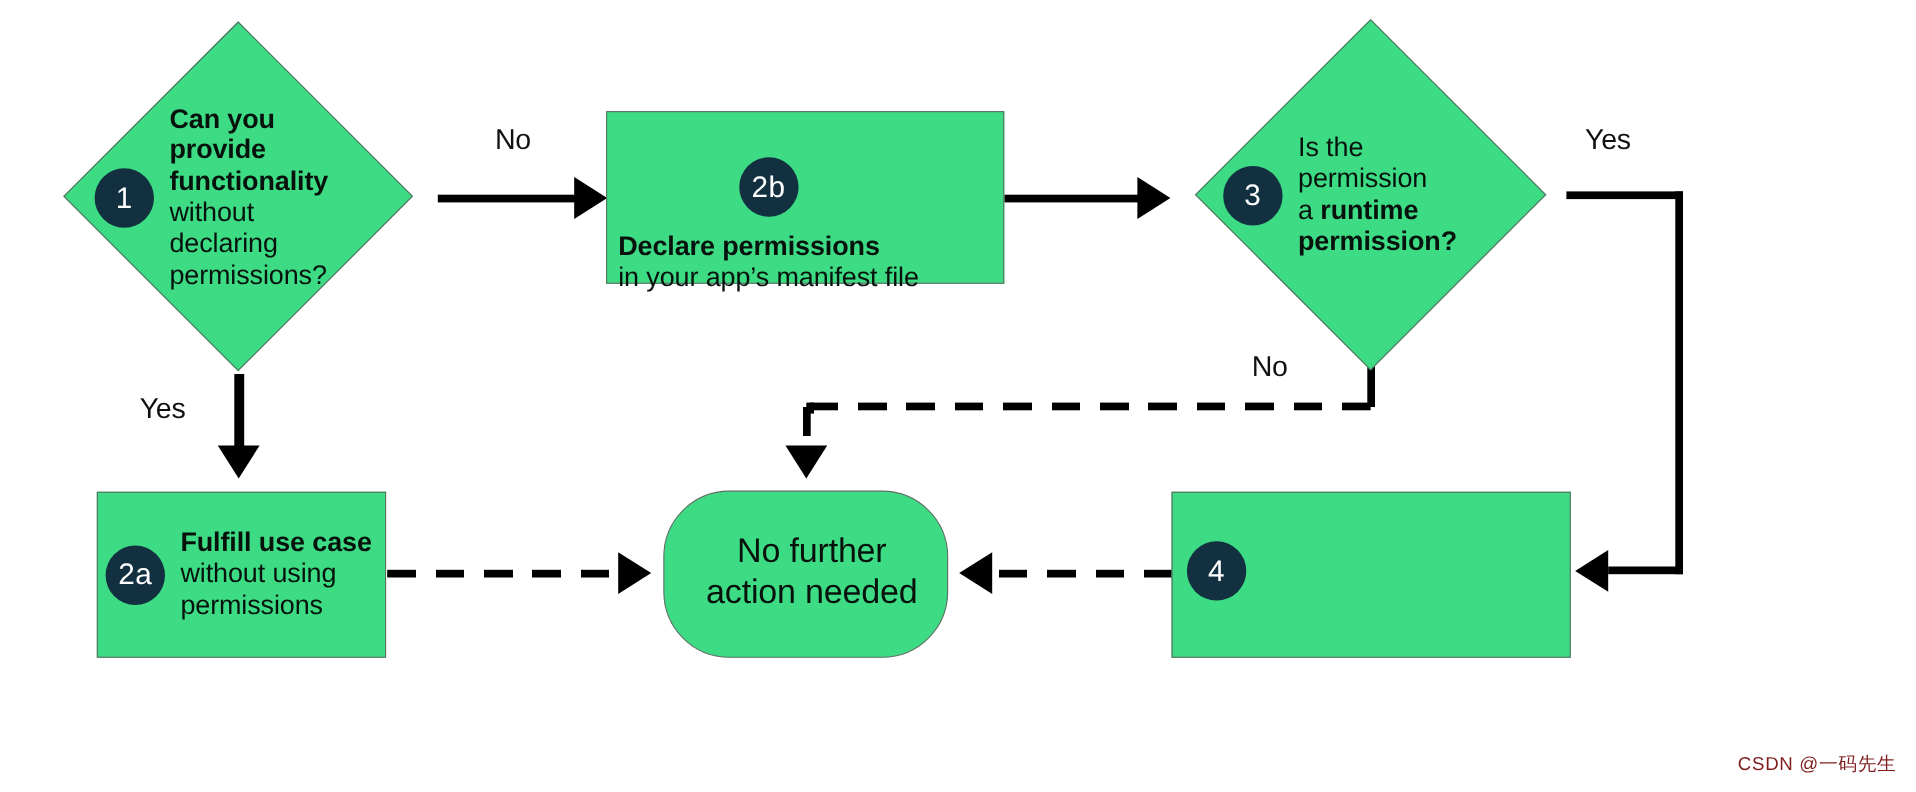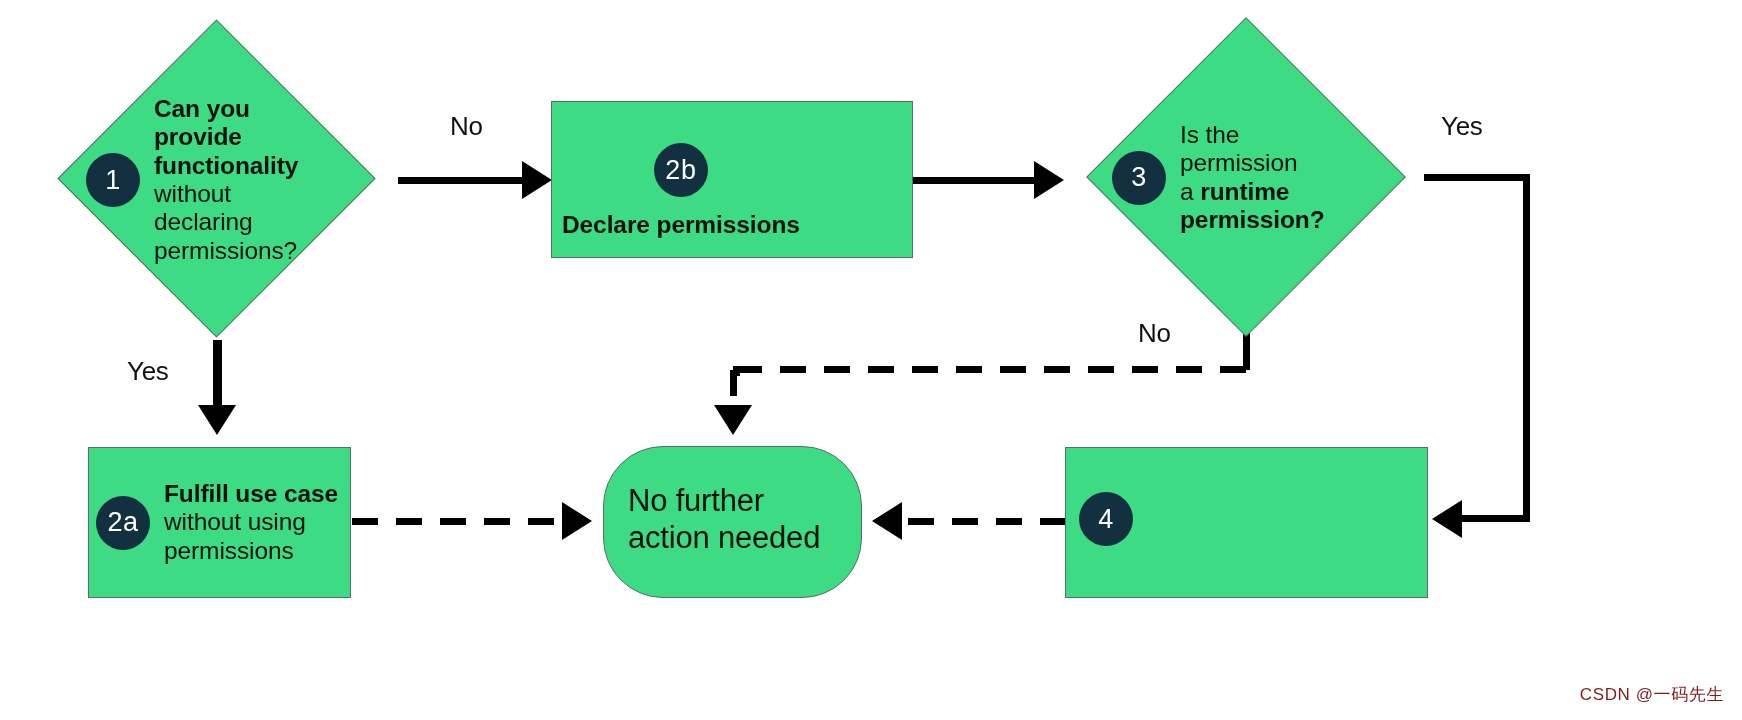--- a/index.html
+++ b/index.html
@@ -74,21 +74,21 @@
     line-height: 1.16;
     letter-spacing: -0.1px;
   }
   .label .b { font-weight: bold; }
 
   .plain-label {
     color: #07120d;
     font-size: 31px;
     line-height: 1.2;
     letter-spacing: -0.2px;
-    text-align: left;
+    text-align: center;
   }
 
   
   .edge-label {
     position: absolute;
     color: #111111;
     font-size: 26px;
     line-height: 1;
     letter-spacing: -0.3px;
     white-space: nowrap;
@@ -211,20 +211,21 @@
       <div>declaring</div>
       <div>permissions?</div>
     </div>
   </div>
 
   <div class="node rect" style="left:551px; top:101px; width:362px; height:157px;"></div>
   <div class="node-content" style="left:562px; top:143px; height:72px;flex-direction:column;">
     <div class="badge">2b</div>
     <div class="label">
       <div class="b">Declare permissions</div>
+      <div>in your app’s manifest file</div>
     </div>
   </div>
 
   <div class="diamond-wrap" style="left:1133px; top:64px; width:226px; height:226px;">
     <div class="diamond-shape"></div>
   </div>
   <div class="node-content" style="left:1112px; top:110px; width:300px; height:135px;">
     <div class="badge">3</div>
     <div class="label">
       <div>Is the</div>

